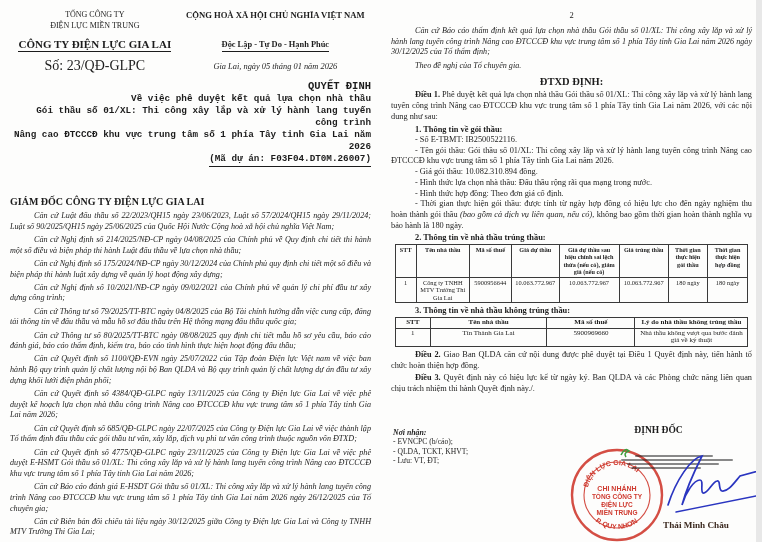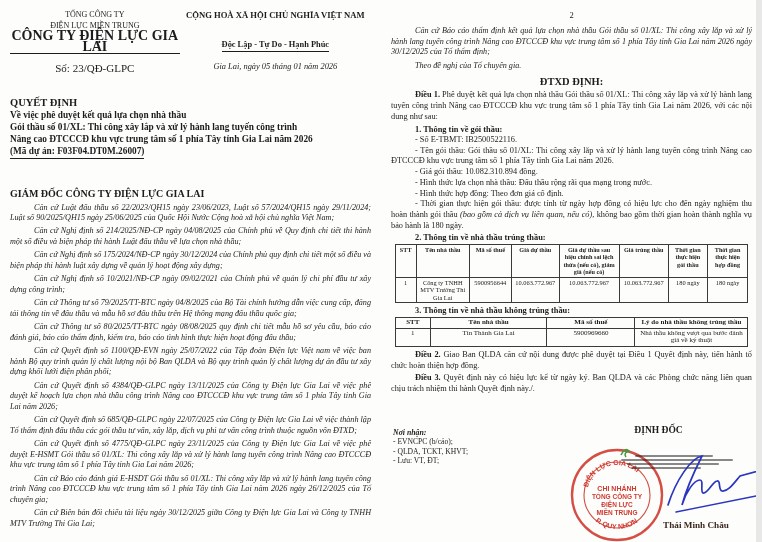--- a/index.html
+++ b/index.html
@@ -11,30 +11,30 @@
   }
   .page{position:absolute;top:0;height:542px;width:381px;background:#fdfdfc;}
   #page1{left:0;}
   #page2{left:381px;}
   .inner{position:relative;padding:10px 10px 0 10px;}
 
   
   .hdr{display:flex;width:100%;}
   .hdr-left{width:47%;text-align:center;font-size:8px;line-height:10.5px;}
   .hdr-right{width:53%;text-align:center;font-size:8.4px;line-height:11px;}
-  .org-name{font-weight:bold;font-size:14px;}
+  .org-name{font-weight:bold;font-size:11px;margin-top:8px;}
   .org-name .u{border-bottom:1px solid #1c1c1c;padding-bottom:1px;display:inline-block;}
   .motto-1{font-weight:bold;font-size:8.6px;}
   .motto-2{font-weight:bold;font-size:8.4px;margin-top:18px;}
   .motto-2 .u{border-bottom:1px solid #1c1c1c;padding-bottom:1px;display:inline-block;}
-  .doc-number{font-size:11px;margin-top:9px;text-align:center;}
+  .doc-number{font-size:14px;margin-top:9px;text-align:center;}
   .place-date{font-style:italic;font-size:8.4px;margin-top:9px;}
 
   
-  .title-block{text-align:left;margin-top:22px;font-weight:bold;}
+  .title-block{text-align:right;margin-top:8px;font-weight:bold;font-family:Liberation Mono, monospace;}
   .title-main{font-size:10.5px;line-height:13px;}
   .title-sub{font-size:9.3px;line-height:12px;}
   .proj-code{font-size:9.3px;line-height:12px;}
   .proj-code .u{border-bottom:1px solid #1c1c1c;padding-bottom:1px;display:inline-block;}
   .issuer{font-size:10px;font-weight:bold;text-align:left;margin-top:29px;margin-bottom:4px;}
 
   
   .para{font-size:8.15px;line-height:10.7px;text-align:justify;text-indent:24px;
         font-style:italic;margin:0 0 2.5px 0;}
   .pg2-pnum{text-align:center;font-size:8.5px;margin-bottom:6px;}

